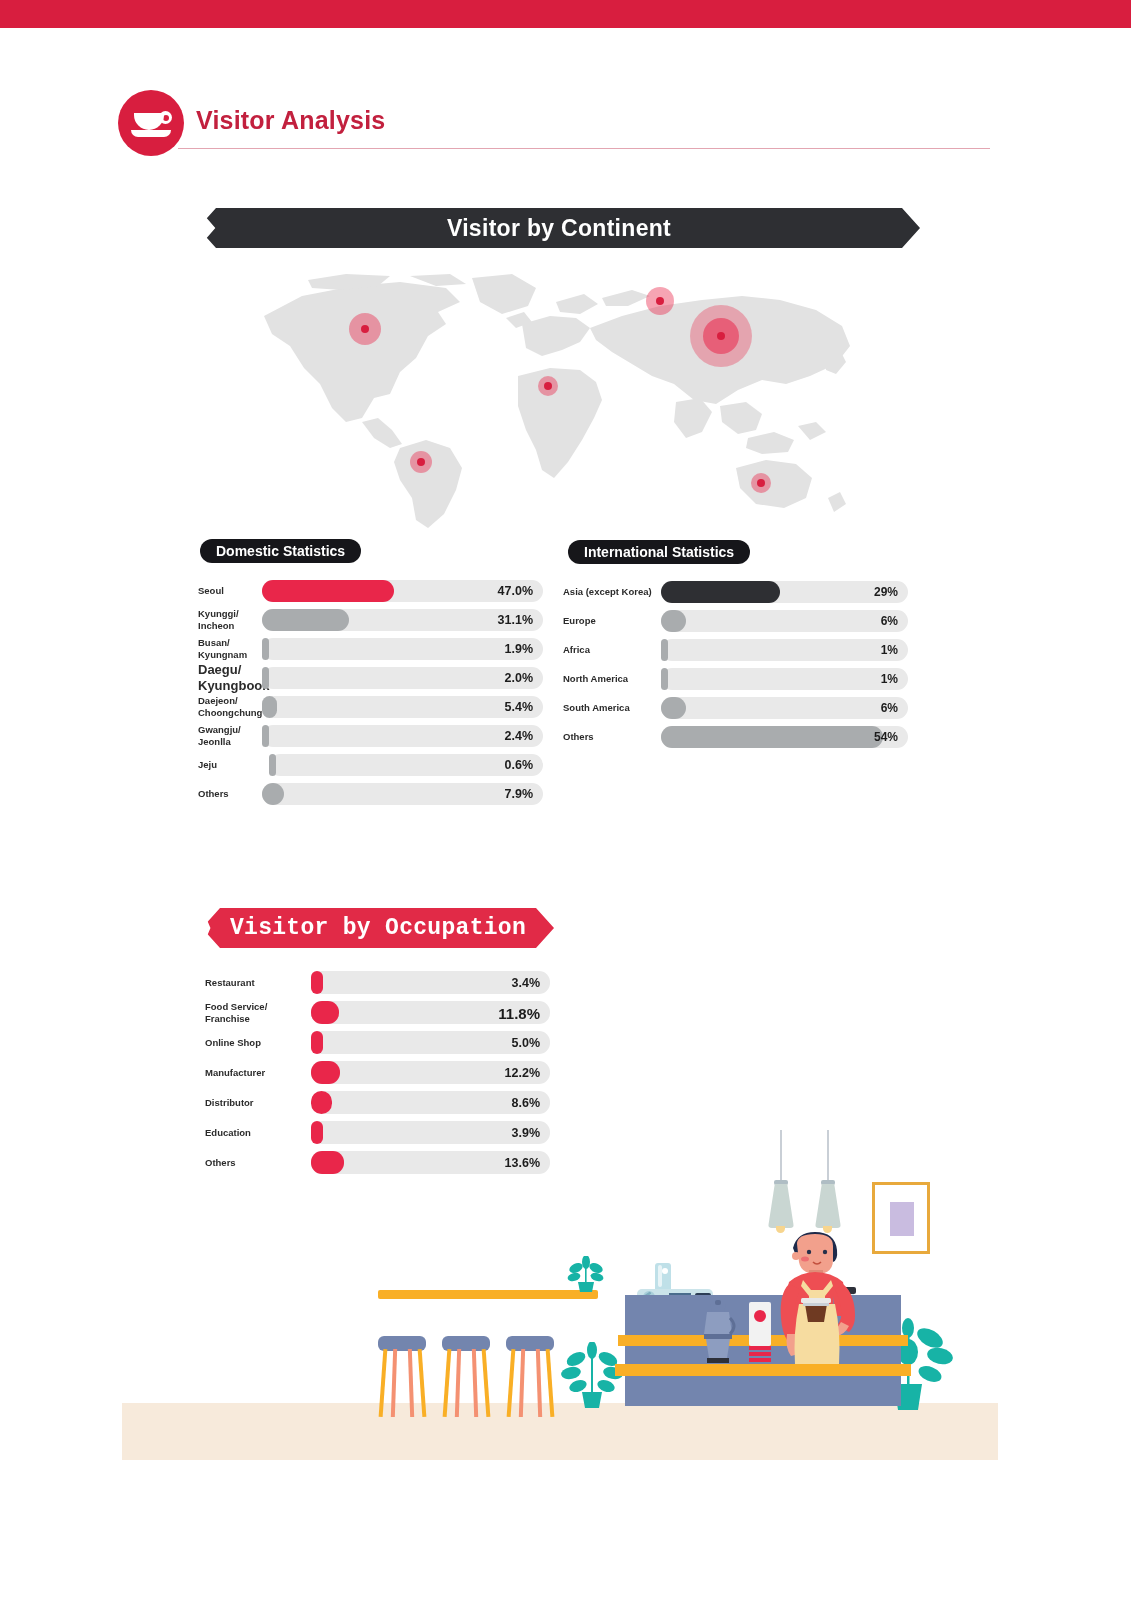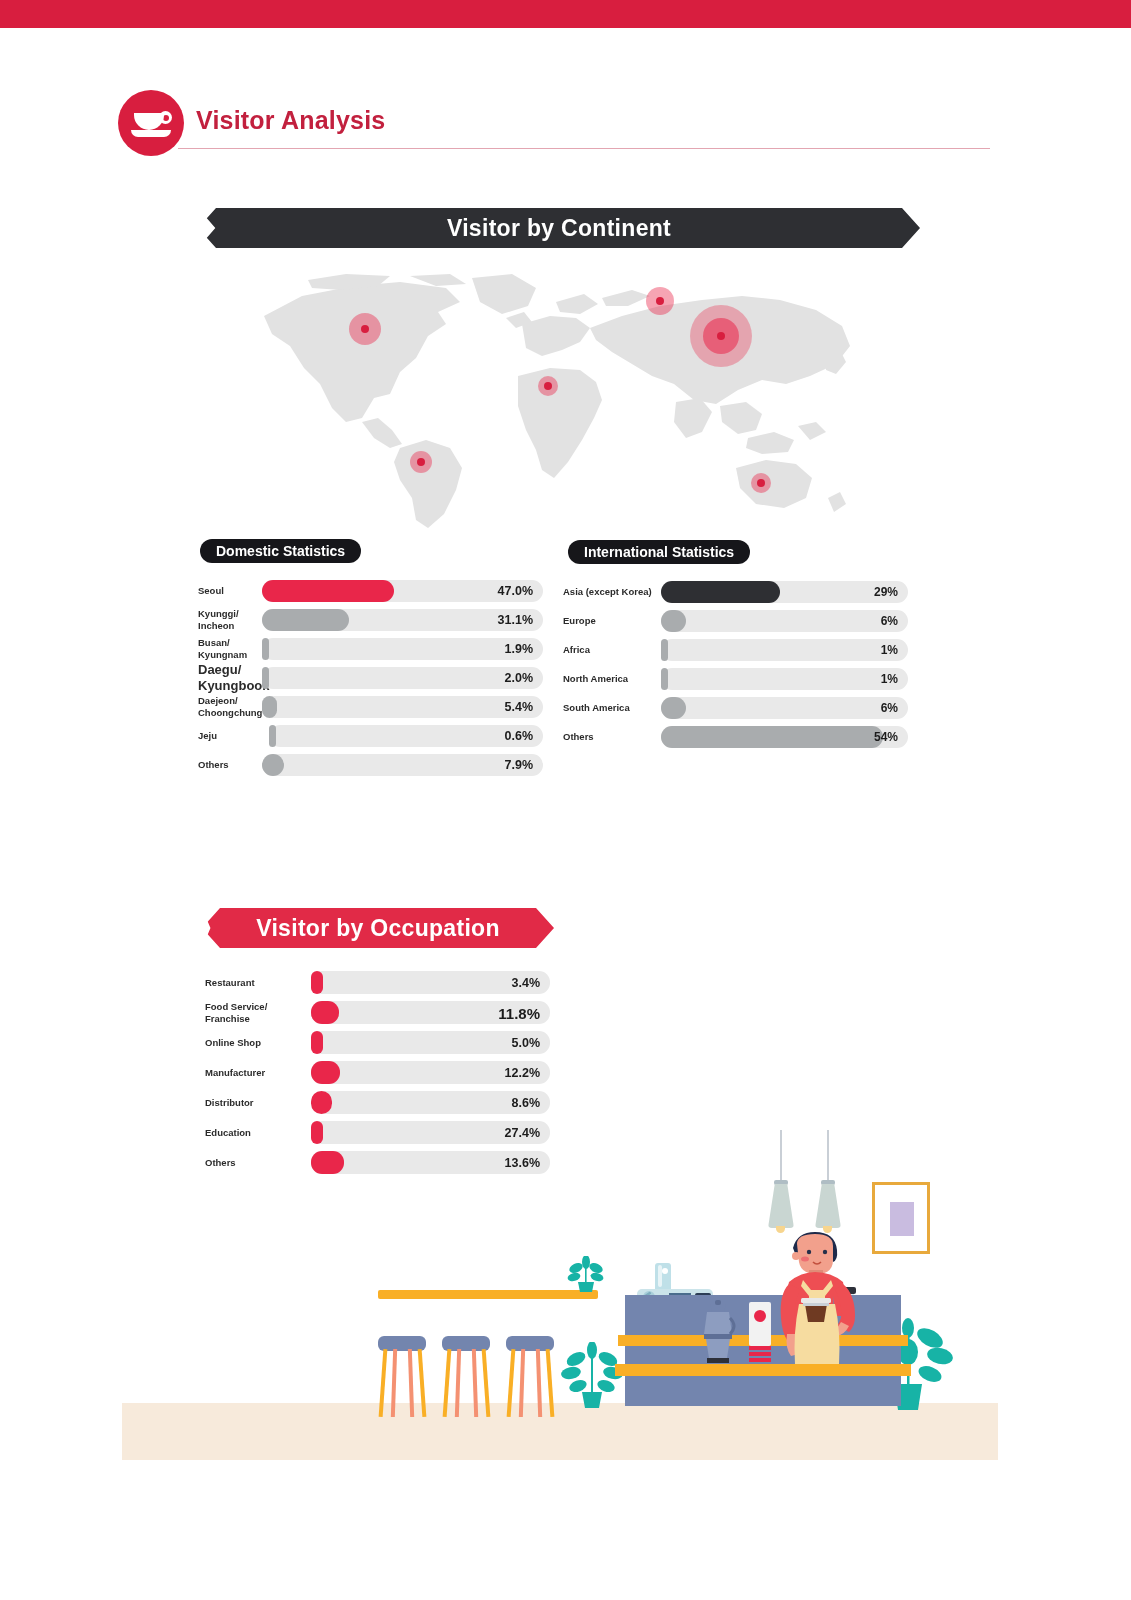--- a/index.html
+++ b/index.html
@@ -220,20 +220,27 @@
         </div>
       </div>
       <div class="brow" style="height: 22px; margin-bottom: 7px;">
         <div class="brow-label" style="width: 58px; font-size: 9.5px;">Daejeon/<br>Choongchung</div>
         <div class="brow-track" style="width: 281px; height: 22px; margin-left: 6px;">
           <div class="brow-fill" style="width: 15.174px; background: rgb(169, 172, 174);"></div>
           <div class="brow-val" style="font-size: 12.5px;">5.4%</div>
         </div>
       </div>
       <div class="brow" style="height: 22px; margin-bottom: 7px;">
+        <div class="brow-label" style="width: 58px; font-size: 9.5px;">Gwangju/<br>Jeonlla</div>
+        <div class="brow-track" style="width: 281px; height: 22px; margin-left: 6px;">
+          <div class="brow-fill" style="width: 7px; background: rgb(169, 172, 174);"></div>
+          <div class="brow-val" style="font-size: 12.5px;">2.4%</div>
+        </div>
+      </div>
+      <div class="brow" style="height: 22px; margin-bottom: 7px;">
         <div class="brow-label" style="width: 58px; font-size: 9.5px;">Jeju</div>
         <div class="brow-track" style="width: 281px; height: 22px; margin-left: 13px;">
           <div class="brow-fill" style="width: 7px; background: rgb(169, 172, 174);"></div>
           <div class="brow-val" style="font-size: 12.5px;">0.6%</div>
         </div>
       </div>
       <div class="brow" style="height: 22px; margin-bottom: 7px;">
         <div class="brow-label" style="width: 58px; font-size: 9.5px;">Others</div>
         <div class="brow-track" style="width: 281px; height: 22px; margin-left: 6px;">
           <div class="brow-fill" style="width: 22.199px; background: rgb(169, 172, 174);"></div>
@@ -282,21 +289,21 @@
       </div>
       <div class="brow" style="height: 22px; margin-bottom: 7px;">
         <div class="brow-label" style="width: 92px; font-size: 9.5px;">Others</div>
         <div class="brow-track" style="width: 247px; height: 22px; margin-left: 6px;">
           <div class="brow-fill" style="width: 222.3px; background: rgb(169, 172, 174);"></div>
           <div class="brow-val" style="font-size: 12px;">54%</div>
         </div>
       </div>
     </div>
 
-  <div class="banner-wrap" style="left:202px; top:908px; width:352px; height:40px;">
+  <div class="banner-wrap" style="left:202px; top:908px; width:352px; height:40px;font-family:Liberation Mono, monospace;">
     <div class="banner red" style="left:0;top:0;width:352px;height:40px;position:absolute;">Visitor by Occupation</div>
     <div class="banner-notch-l"></div>
     <div class="banner-notch-r"></div>
   </div>
 
   <div class="rowlist" id="occ-rows" style="left:205px; top:971px; width:345px;">
       <div class="brow" style="height: 23px; margin-bottom: 7px;">
         <div class="brow-label" style="width: 100px; font-size: 9.5px;">Restaurant</div>
         <div class="brow-track" style="width: 239px; height: 23px; margin-left: 6px;">
           <div class="brow-fill" style="width: 12px; background: rgb(233, 38, 74);"></div>
@@ -328,21 +335,21 @@
         <div class="brow-label" style="width: 100px; font-size: 9.5px;">Distributor</div>
         <div class="brow-track" style="width: 239px; height: 23px; margin-left: 6px;">
           <div class="brow-fill" style="width: 20.554px; background: rgb(233, 38, 74);"></div>
           <div class="brow-val" style="font-size: 12.5px;">8.6%</div>
         </div>
       </div>
       <div class="brow" style="height: 23px; margin-bottom: 7px;">
         <div class="brow-label" style="width: 100px; font-size: 9.5px;">Education</div>
         <div class="brow-track" style="width: 239px; height: 23px; margin-left: 6px;">
           <div class="brow-fill" style="width: 12px; background: rgb(233, 38, 74);"></div>
-          <div class="brow-val" style="font-size: 12.5px;">27.4%</div>
+          <div class="brow-val" style="font-size: 12.5px;">3.9%</div>
         </div>
       </div>
       <div class="brow" style="height: 23px; margin-bottom: 7px;">
         <div class="brow-label" style="width: 100px; font-size: 9.5px;">Others</div>
         <div class="brow-track" style="width: 239px; height: 23px; margin-left: 6px;">
           <div class="brow-fill" style="width: 32.504px; background: rgb(233, 38, 74);"></div>
           <div class="brow-val" style="font-size: 12.5px;">13.6%</div>
         </div>
       </div>
     </div>

